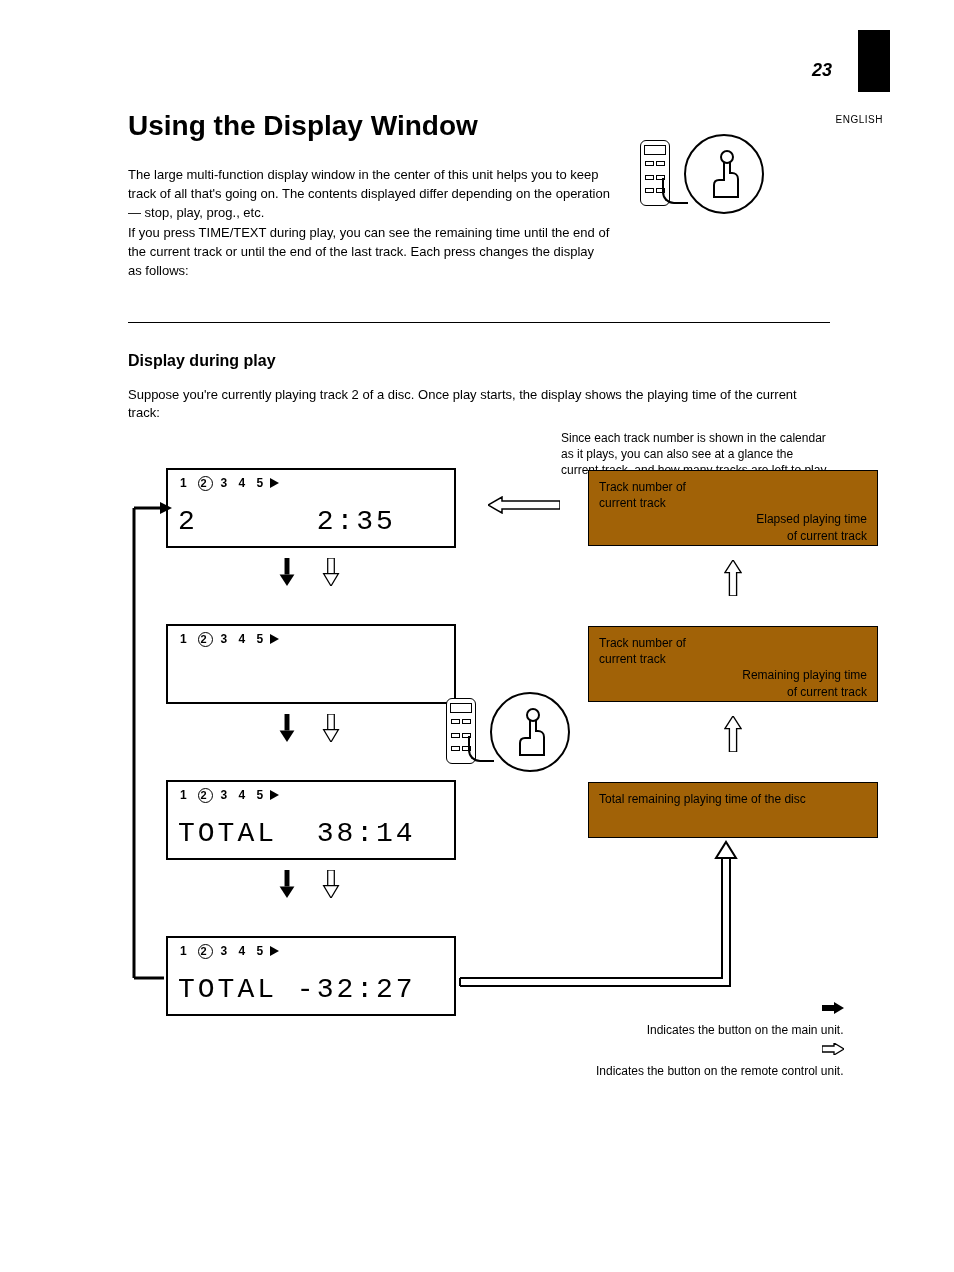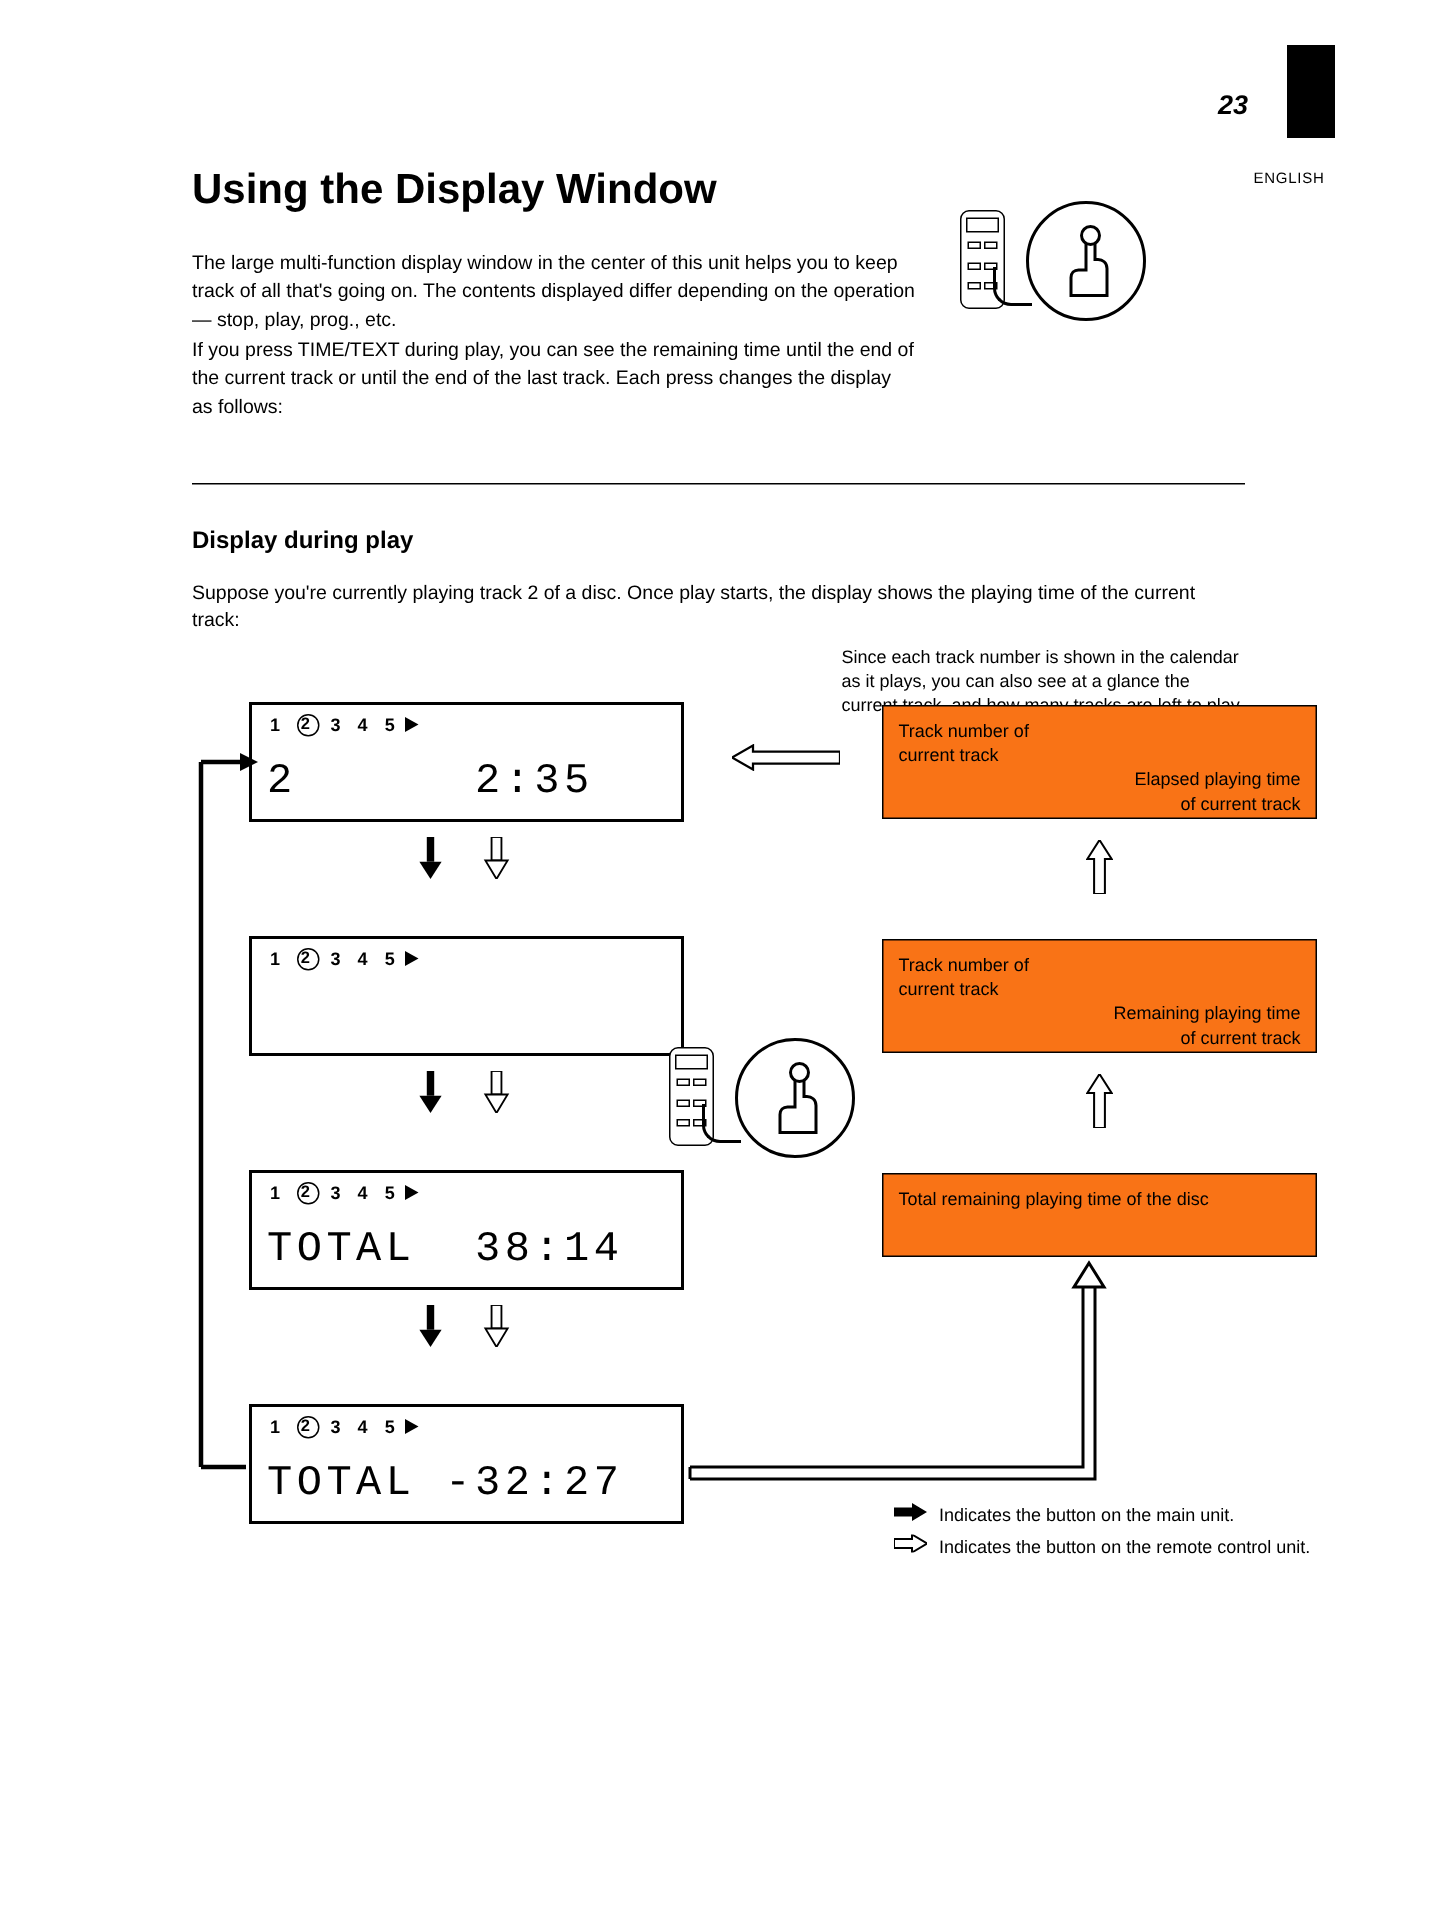--- a/index.html
+++ b/index.html
@@ -34,30 +34,30 @@
   
   .lcd {
     position: absolute; width: 290px; height: 80px; border: 2px solid #000; background: #fff;
   }
   .lcd .nums { position: absolute; left: 12px; top: 6px; font-size: 12px; font-weight: 700; letter-spacing: 4px; }
   .lcd .nums .circ { display: inline-block; border: 1.6px solid #000; border-radius: 50%; width: 15px; height: 15px; text-align: center; line-height: 13px; font-size: 11px; vertical-align: middle; }
   .lcd .play-tri { position: absolute; left: 102px; top: 8px; width: 0; height: 0; border-left: 9px solid #000; border-top: 5px solid transparent; border-bottom: 5px solid transparent; }
   .lcd .big { position: absolute; left: 10px; top: 36px; font-family: "Courier New", monospace; font-size: 28px; letter-spacing: 3px; }
 
   
-  .ibox { position: absolute; width: 290px; border: 1.5px solid #000; background: #f97316; font-size: 12px; line-height: 1.35; padding: 8px 10px; }
+  .ibox { position: absolute; width: 290px; border: 1.5px solid #000; background: #a16207; font-size: 12px; line-height: 1.35; padding: 8px 10px; }
 
   
   .arrdn-solid { position: absolute; width: 18px; height: 28px; }
   .arrdn-open  { position: absolute; width: 18px; height: 28px; }
   .arrup-open  { position: absolute; width: 18px; height: 36px; }
 
   
   .legend { position: absolute; left: 560px; top: 1002px; font-size: 12px; line-height: 1.4; }
-  .legend .row { display: flex; align-items: flex-start; gap: 8px; margin-bottom: 4px; }
+  .legend .row { display: flex; align-items: flex-end; gap: 8px; margin-bottom: 4px; flex-direction: column; }
   .legend .sa { width: 22px; height: 12px; }
 
   
   .harrow { position: absolute; width: 72px; height: 18px; }
 
   
   .press { position: absolute; }
   .press .circle { border: 2px solid #000; border-radius: 50%; background: #fff; display: block; position: absolute; }
   .press .hand { position: absolute; }
   .press .remote { position: absolute; border: 1.5px solid #000; border-radius: 6px; background: #fff; }

